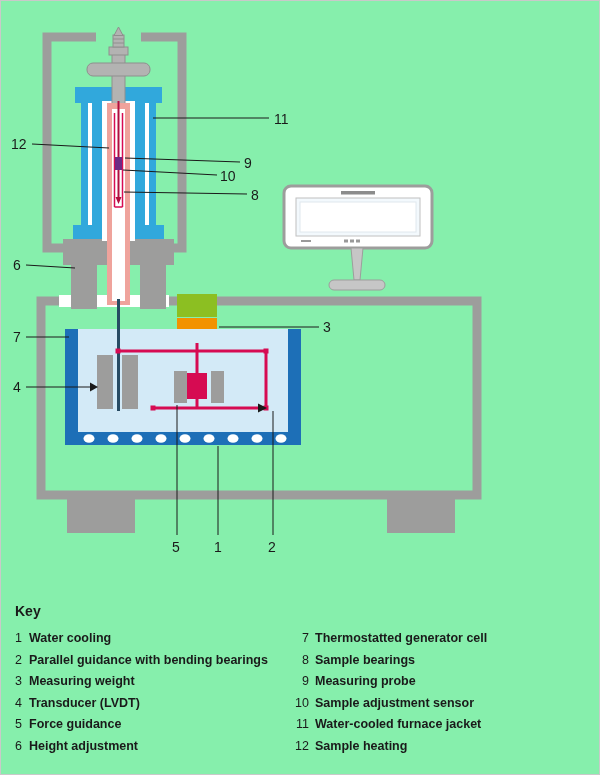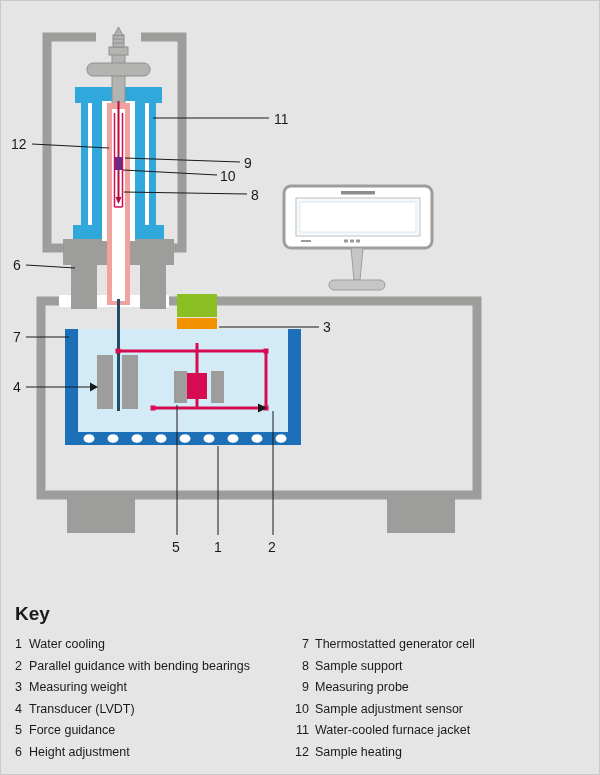--- a/index.html
+++ b/index.html
@@ -1,44 +1,44 @@
 <!DOCTYPE html>
 <html><head>
 <meta charset="utf-8">
 <style>
   html,body{margin:0;padding:0;}
   body{width:600px;height:775px;background:#ffffff;font-family:"Liberation Sans",sans-serif;position:relative;}
-  .page{position:absolute;inset:0;border:1px solid #c9c9c9;box-sizing:border-box;background:#e5e5e5;}
+  .page{position:absolute;inset:0;border:1px solid #c9c9c9;box-sizing:border-box;background:#86efac;}
   .diagram-svg{position:absolute;top:0;left:0;}
   .gray-f{fill:#9d9d9c;}
   .gray-s{stroke:#9d9d9c;fill:none;}
   .steel{fill:#b3b3b2;stroke:#8f8f8e;stroke-width:1;}
   .cyan{fill:#31a8dc;}
   .dkblue{fill:#1d6fb7;}
   .ltblue{fill:#d3eaf7;}
   .salmon{fill:#efa39c;}
   .white{fill:#ffffff;}
   .crim-s{stroke:#d60b52;fill:none;}
   .crim-f{fill:#d60b52;}
   .green{fill:#8cbf22;}
   .orange{fill:#f29200;}
   .purple{fill:#6d2a85;}
   .leader{stroke:#1a1a1a;stroke-width:1;fill:none;}
   .lblk{fill:#1a1a1a;}
   .lbl{font-family:"Liberation Sans",sans-serif;font-size:14px;fill:#1a1a1a;}
   .key{position:absolute;left:14px;top:602px;width:574px;color:#1a1a1a;}
-  .key-title{font-size:19px;font-weight:bold;margin-bottom:9px;}
+  .key-title{font-size:14px;font-weight:bold;margin-bottom:9px;}
   .key-cols{display:flex;}
   .key-col{display:flex;flex-direction:column;}
   .key-col-left{width:276px;}
   .key-col-right{flex:1;}
   .key-item{font-size:12.5px;line-height:21.5px;display:flex;}
   .key-num{flex:0 0 14px;}
   .key-col-right .key-num{flex:0 0 18px;text-align:right;margin-right:6px;}
-  .key-label{flex:1;}
+  .key-label{flex:1;font-weight:bold;}
 </style>
 </head>
 <body>
 
 <div class="page">
 
 <svg class="diagram-svg" width="600" height="600" viewBox="0 0 600 600">
 
   <g>
     <rect x="40" y="300" width="436" height="194" class="gray-s" stroke-width="9"></rect>
@@ -228,21 +228,21 @@
         <span class="key-label">Height adjustment</span>
       </div>
     </div>
     <div class="key-col key-col-right">
       <div class="key-item">
         <span class="key-num">7</span>
         <span class="key-label">Thermostatted generator cell</span>
       </div>
       <div class="key-item">
         <span class="key-num">8</span>
-        <span class="key-label">Sample support</span>
+        <span class="key-label">Sample bearings</span>
       </div>
       <div class="key-item">
         <span class="key-num">9</span>
         <span class="key-label">Measuring probe</span>
       </div>
       <div class="key-item">
         <span class="key-num">10</span>
         <span class="key-label">Sample adjustment sensor</span>
       </div>
       <div class="key-item">

